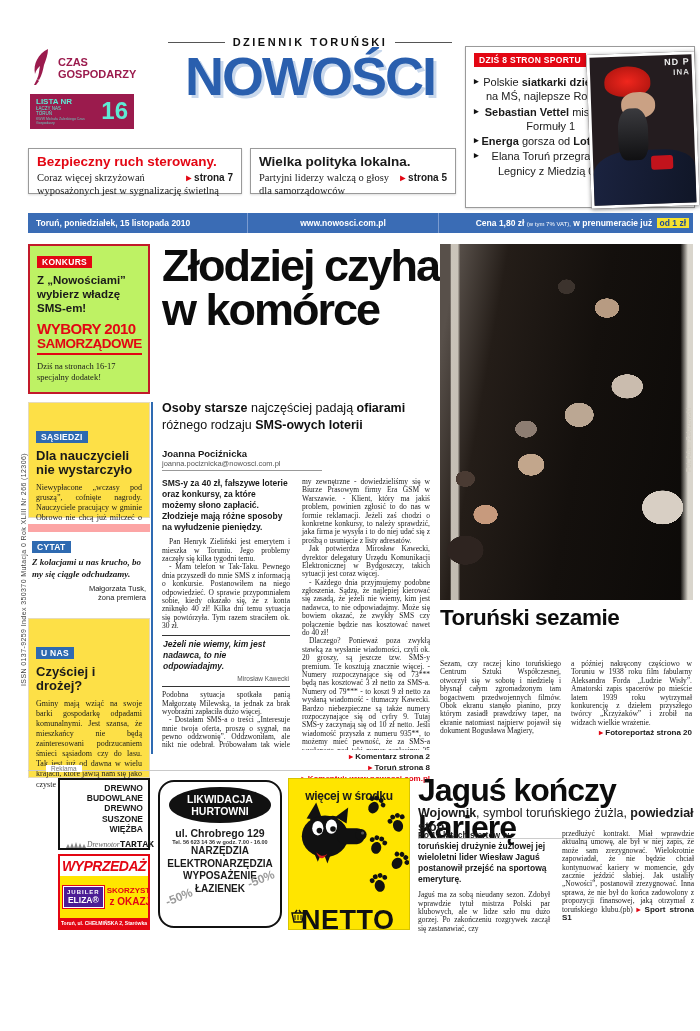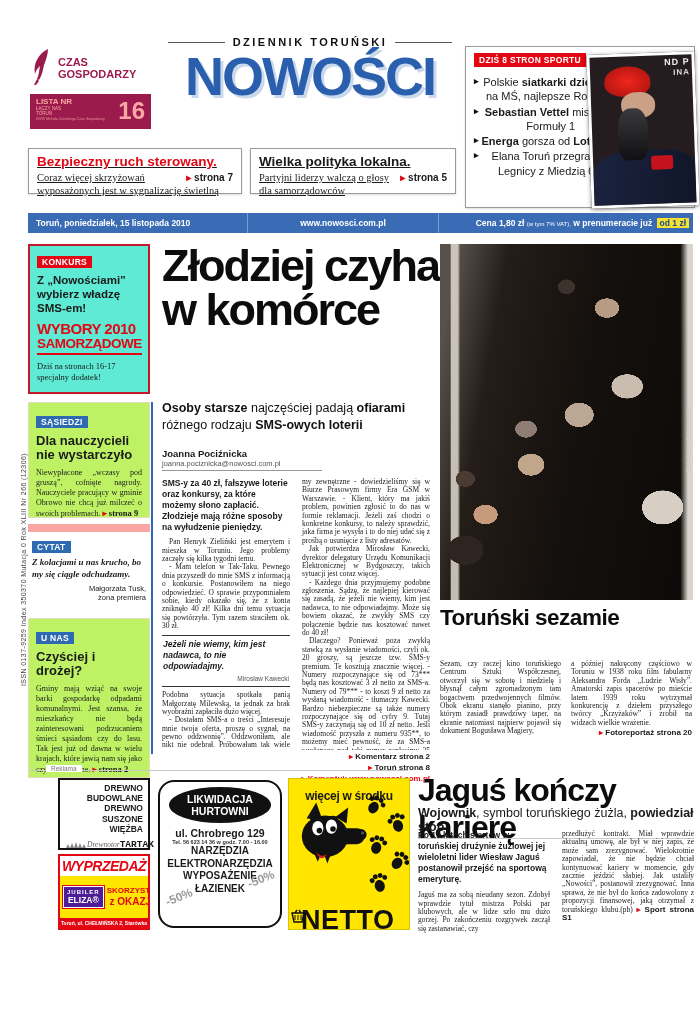--- a/index.html
+++ b/index.html
@@ -10,21 +10,21 @@
   .serif{font-family:"Liberation Serif","DejaVu Serif",serif;}
   .arr{color:#e30613;font-weight:700;}
 
   
   .edge{left:20px;top:386px;height:300px;writing-mode:vertical-rl;transform:rotate(180deg);
         font-size:7px;color:#444;letter-spacing:.4px;white-space:nowrap;}
 
   
   .czas{left:30px;top:48px;width:120px;display:flex;align-items:center;gap:4px;}
   .czas .txt{color:#9b1b4d;font-weight:700;font-size:11px;line-height:1.05;}
-  .lista{left:30px;top:94px;width:121px;height:35px;background:#9b1b4d;color:#fca5a5;display:flex;}
+  .lista{left:30px;top:94px;width:104px;height:35px;background:#9b1b4d;color:#5eead4;display:flex;}
   .lista .lft{flex:1;padding:3px 0 0 6px;}
   .lista .l1{font-size:8px;font-weight:700;}
   .lista .l2{font-size:4.5px;line-height:1.2;}
   .lista .fine{font-size:3.5px;opacity:.8;}
   .lista .num{font-size:24px;font-weight:700;padding:3px 6px 0 0;}
 
   .masthead{left:160px;top:36px;width:300px;text-align:center;}
   .kicker{display:flex;align-items:center;font-size:11px;font-weight:700;letter-spacing:2.5px;color:#111;}
   .kicker .kline{flex:1;height:1px;background:#555;margin:0 8px;}
   .logo{font-size:54px;font-weight:700;color:#2a5fae;letter-spacing:-2px;line-height:1.05;
@@ -41,46 +41,46 @@
               border:3px solid #fff;box-shadow:0 1px 4px rgba(0,0,0,.45);transform:rotate(-2deg);overflow:hidden;}
   .sp-sign{position:absolute;right:2px;top:2px;color:#eee;font-size:9px;font-weight:700;letter-spacing:1px;}
   .sp-sign2{position:absolute;right:2px;top:13px;color:#ddd;font-size:8px;font-weight:700;letter-spacing:1px;}
   .sp-cap{position:absolute;left:14px;top:10px;width:46px;height:30px;background:radial-gradient(#f0261d,#a3120d);border-radius:50% 50% 40% 40%;}
   .sp-face{position:absolute;left:30px;top:36px;width:34px;height:26px;background:#caa184;border-radius:45%;}
   .sp-trophy{position:absolute;left:26px;top:52px;width:30px;height:52px;background:linear-gradient(#3a3a3e,#101012);border-radius:40% 40% 30% 30%;}
   .sp-suit{position:absolute;left:0;bottom:-4px;width:102px;height:58px;background:linear-gradient(100deg,#1b2340,#101627);border-radius:40% 30% 0 0;}
   .sp-patch{position:absolute;left:58px;bottom:34px;width:22px;height:14px;background:#c3131c;border-radius:3px;}
 
   
-  .teaser{top:148px;height:46px;border:1px solid #9a9a9a;background:#fff;padding:5px 8px;box-shadow:0 1px 2px #ddd;box-sizing:border-box;text-decoration:underline;}
+  .teaser{top:148px;height:46px;border:1px solid #9a9a9a;background:#fff;padding:5px 8px;box-shadow:0 1px 2px #ddd;box-sizing:border-box;}
   .teaser .tt{font-size:13.5px;font-weight:700;margin-bottom:3px;}
   .teaser .tb{font-size:10.5px;line-height:1.2;}
   .teaser .pg{float:right;font-weight:700;font-size:10px;font-family:"Liberation Sans",sans-serif;}
 
   
   .datebar{left:28px;top:213px;width:665px;height:20px;background:#3a6cb5;color:#fff;display:flex;
            font-size:8.5px;font-weight:700;line-height:20px;}
   .db-l{width:220px;padding-left:8px;box-sizing:border-box;border-right:1px solid #7b9bd0;}
   .db-c{width:190px;text-align:center;border-right:1px solid #7b9bd0;}
   .db-r{flex:1;text-align:right;padding-right:4px;}
   .db-sm{font-size:6px;font-weight:400;}
   .hl{background:#f5e12e;color:#1c4a94;padding:0 3px;margin-left:2px;}
 
   
   .lab{display:inline-block;background:#2e6ab1;color:#fff;font-size:8.5px;font-weight:700;
        padding:1px 5px;letter-spacing:.3px;margin-bottom:4px;}
   .lab.red{background:#e30613;}
-  .konkurs{left:28px;top:244px;width:122px;height:150px;background:#5eead4;border:2px solid #c21a2a;
+  .konkurs{left:28px;top:244px;width:122px;height:150px;background:#bef264;border:2px solid #c21a2a;
            padding:5px 7px;box-sizing:border-box;}
   .konkurs .kt{font-size:11.5px;font-weight:700;line-height:1.2;margin:2px 0 6px;}
   .wyb{color:#e30613;font-weight:700;line-height:1.05;border-bottom:2px solid #e30613;padding-bottom:2px;display:inline-block;}
   .wyb .w1{font-size:15px;letter-spacing:-.5px;}
   .wyb .w2{font-size:13.5px;letter-spacing:-.5px;}
   .konkurs .kn{font-size:8.5px;margin-top:6px;line-height:1.25;}
-  .sidebox{left:28px;width:122px;background:#bef264;border:1px solid #e6dbba;padding:8px 7px;box-sizing:border-box;}
+  .sidebox{left:28px;width:122px;background:#fde047;border:1px solid #e6dbba;padding:23px 7px;box-sizing:border-box;}
   .sidebox .st{font-size:13px;font-weight:700;line-height:1.1;margin:2px 0 5px;}
   .sidebox .sb,.konkurs .kn{font-family:"Liberation Serif",serif;}
   .sidebox .sb{font-size:8px;line-height:1.25;text-align:justify;}
   .sidebox .pg,.cytat .pg{font-weight:700;font-size:8.5px;}
   .cytat{left:28px;top:524px;width:122px;height:110px;border-top:8px solid #fca5a5;border-bottom:2px solid #2e6ab1;
          padding:4px 4px;box-sizing:border-box;background:#fff;}
   .cytat .q{font-family:"Liberation Serif",serif;font-style:italic;font-weight:700;font-size:9px;line-height:1.3;}
   .cytat .qa{font-size:7.5px;text-align:right;margin-top:4px;color:#222;}
   .blueline{left:151px;top:402px;width:2px;height:352px;background:#2e6ab1;}
 

